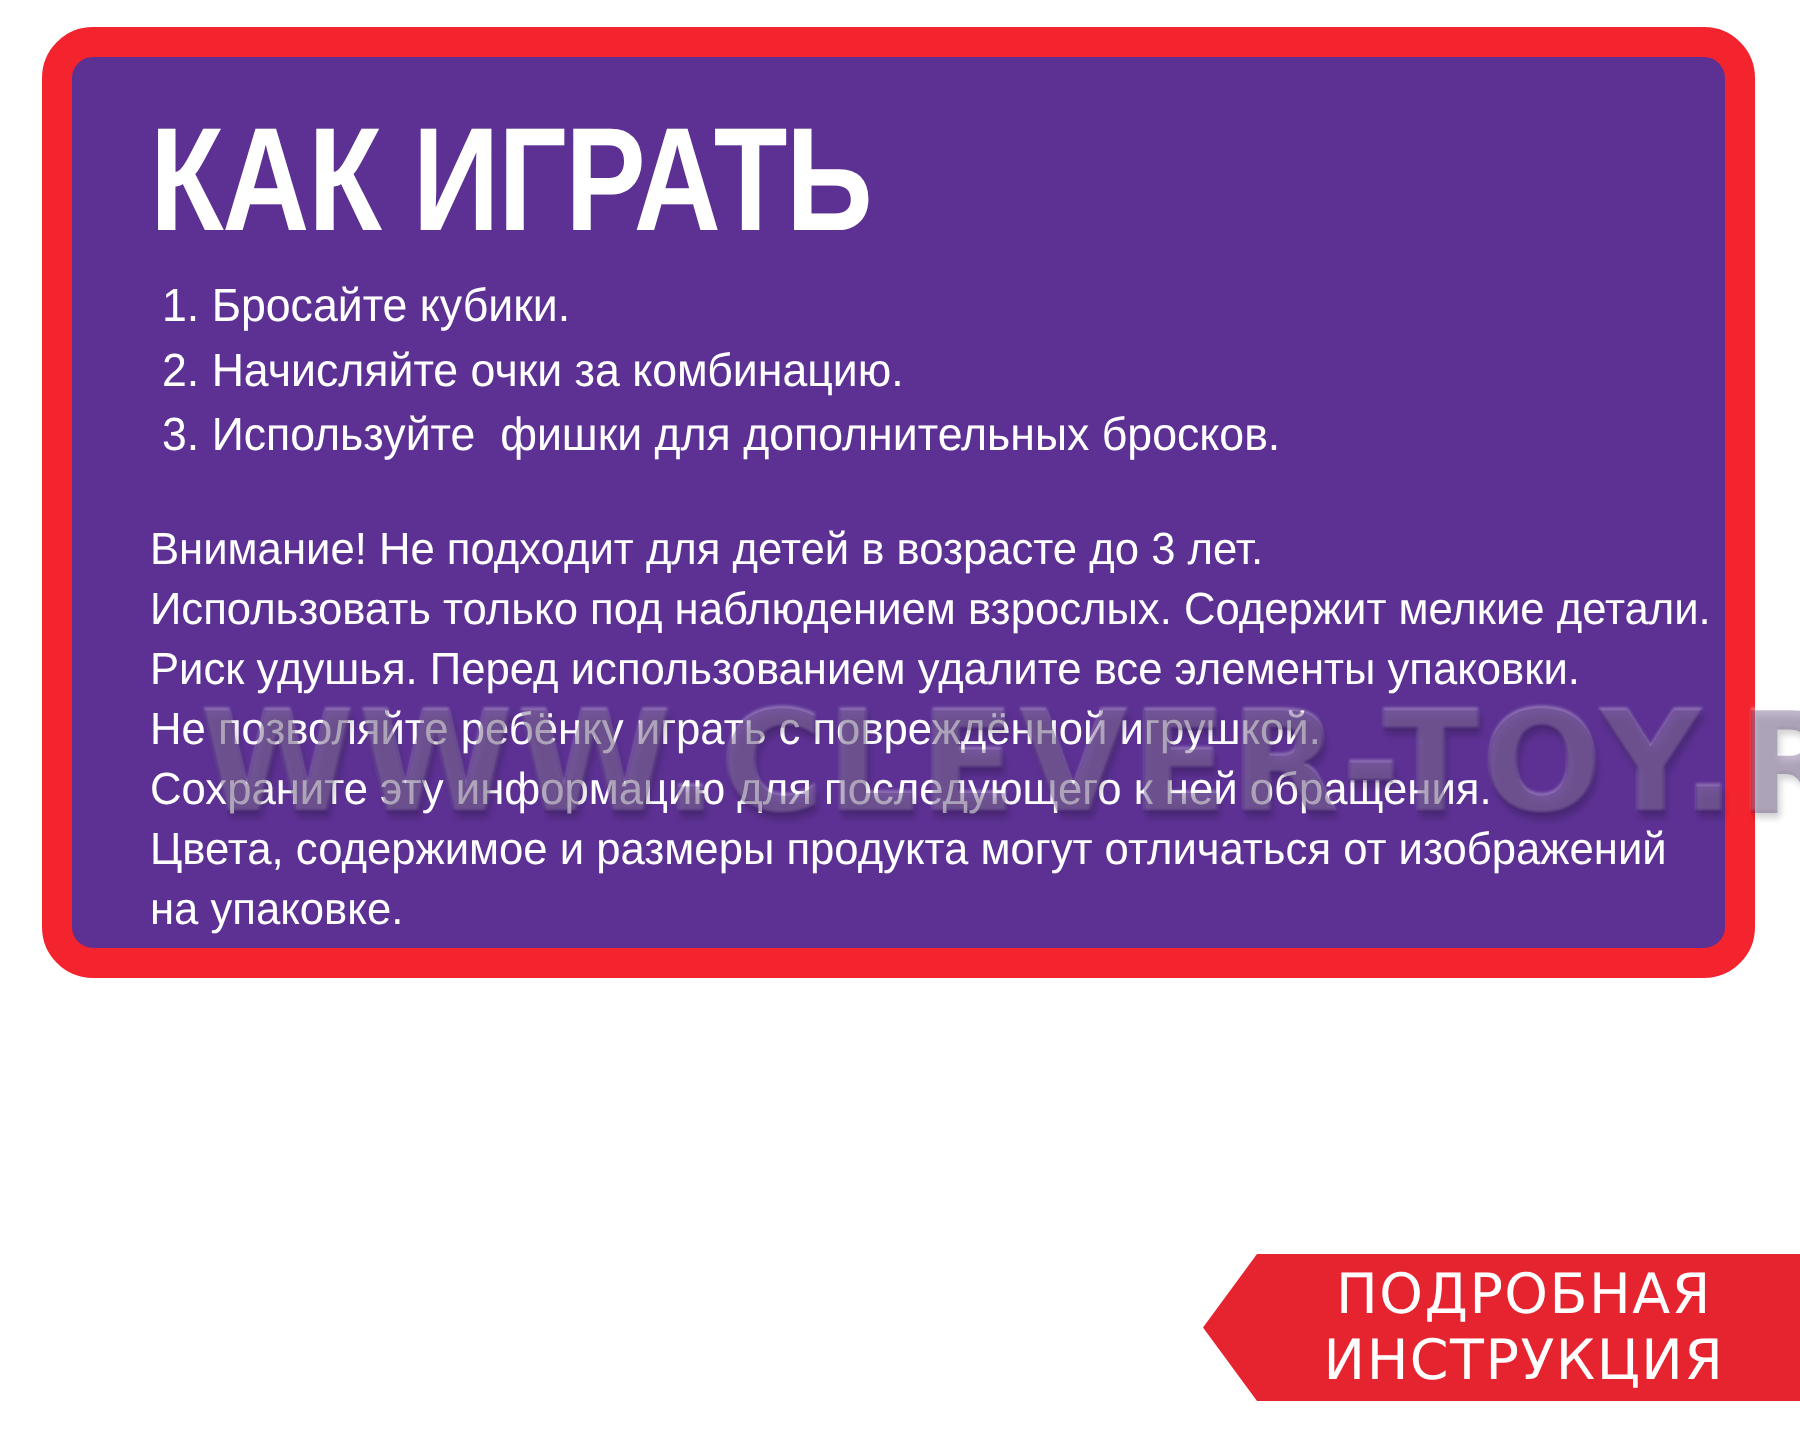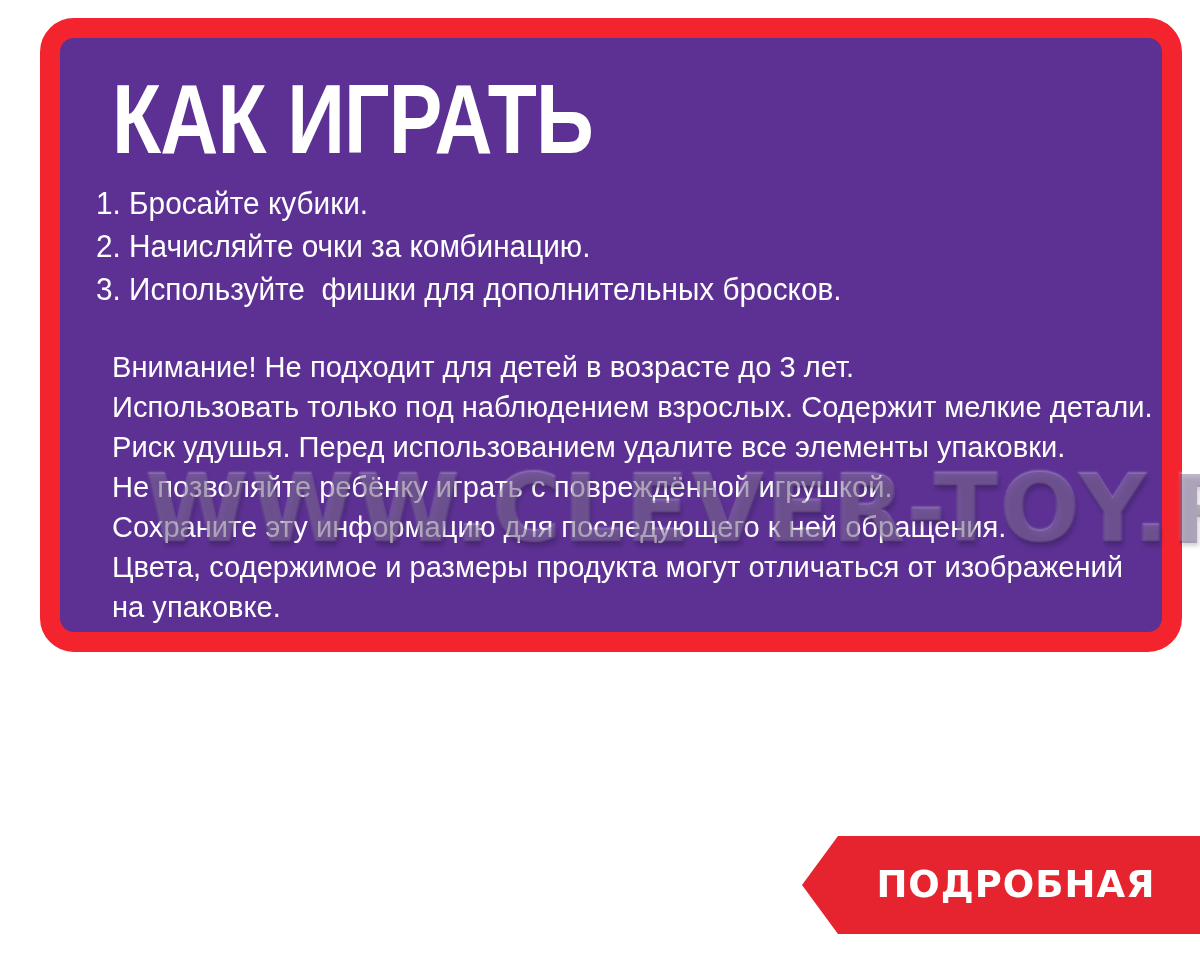--- a/index.html
+++ b/index.html
@@ -14,39 +14,38 @@
 
   
   .card {
     position: absolute;
     left: 28px; top: 18px;
     width: 1142px; height: 634px;
     box-sizing: border-box;
     background: var(--card-bg, #5c3193);
     border: 20px solid var(--card-border, #f3242e);
     border-radius: 34px;
-    margin-left: 12px;
   }
 
   .card-title {
     position: absolute;
     left: 52px; top: 28px;
     font-size: 98px;
     line-height: 106px;
     font-weight: bold;
     color: var(--text, #ffffff);
     letter-spacing: -1px;
     transform: scaleX(0.82);
     transform-origin: left top;
     white-space: nowrap;
   }
 
   .steps {
     position: absolute;
-    left: 36px; top: 144px;
+    left: 60px; top: 144px;
     color: var(--text, #ffffff);
   }
   .step {
     font-size: 31px;
     line-height: 43px;
     white-space: pre-wrap;
     transform: scaleX(0.96);
     transform-origin: left top;
   }
 
@@ -91,21 +90,21 @@
     flex-direction: column;
     justify-content: center;
     align-items: center;
     padding-left: 30px;
     box-sizing: border-box;
   }
   .ribbon-line {
     font-family: "DejaVu Sans", sans-serif;
     font-size: 37px;
     line-height: 44px;
-    font-weight: bold;
+    font-weight: normal;
     letter-spacing: 1px;
     color: var(--text, #ffffff);
     text-align: right;
     white-space: nowrap;
   }
 </style>
 </head>
 <body>
 
 <div class="stage">
@@ -129,15 +128,16 @@
       <div class="warning-line">Цвета, содержимое и размеры продукта могут отличаться от изображений</div>
       <div class="warning-line">на упаковке.</div>
     </div>
 
     <div class="watermark">WWW.CLEVER-TOY.RU</div>
 
   </div>
 
   <div class="ribbon">
     <div class="ribbon-line">ПОДРОБНАЯ</div>
+    <div class="ribbon-line">ИНСТРУКЦИЯ</div>
   </div>
 
 </div>
 
 </body></html>

